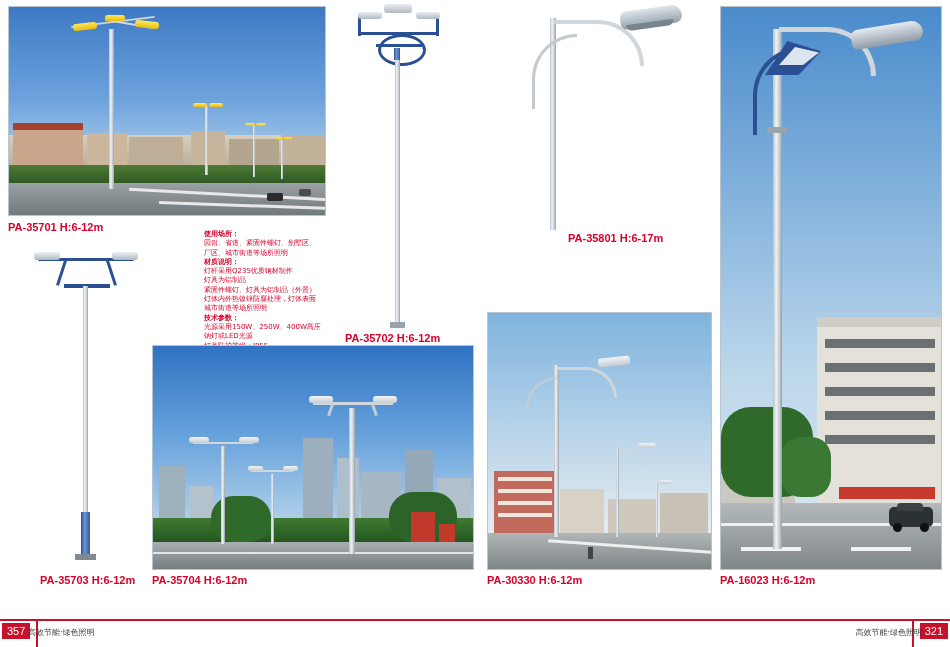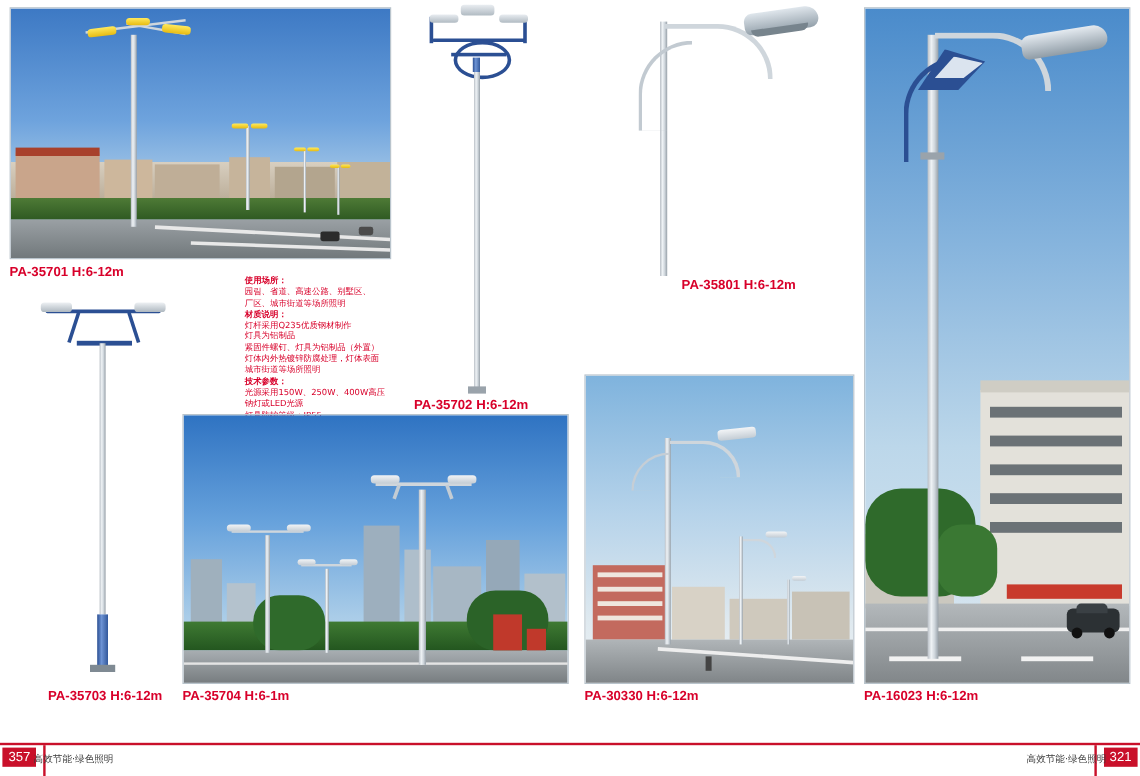--- a/index.html
+++ b/index.html
@@ -96,21 +96,21 @@
     <div class="lampy" style="left:266px;top:130px;width:8px;height:3px;"></div>
     <div class="lampy" style="left:275px;top:130px;width:8px;height:3px;"></div>
 
     <div style="position:absolute;left:258px;top:186px;width:16px;height:8px;background:#2b2b2b;border-radius:2px;"></div>
     <div style="position:absolute;left:290px;top:182px;width:12px;height:7px;background:#4b4b4b;border-radius:2px;"></div>
   </div>
   <div class="caption" style="left:8px;top:221px;">PA-35701 H:6-12m</div>
 
   <div class="specblock" style="left:204px;top:230px;">
     <div class="hd">使用场所：</div>
-    <div>园림、省道、高速公路、别墅区、</div>
+    <div>园림、省道、紧固件螺钉、别墅区、</div>
     <div>厂区、城市街道等场所照明</div>
     <div class="hd">材质说明：</div>
     <div>灯杆采用Q235优质钢材制作</div>
     <div>灯具为铝制品</div>
     <div>紧固件螺钉、灯具为铝制品（外置）</div>
     <div>灯体内外热镀锌防腐处理，灯体表面</div>
     <div>城市街道等场所照明</div>
     <div class="hd">技术参数：</div>
     <div>光源采用150W、250W、400W高压</div>
     <div>钠灯或LED光源</div>
@@ -177,31 +177,31 @@
     <div class="lamp" style="left:36px;top:91px;width:20px;height:6px;"></div>
     <div class="lamp" style="left:86px;top:91px;width:20px;height:6px;"></div>
     <div class="pole" style="left:118px;top:128px;width:3px;height:70px;"></div>
     <div style="position:absolute;left:98px;top:124px;width:42px;height:2px;background:#cfd6dc;"></div>
     <div class="lamp" style="left:95px;top:120px;width:15px;height:5px;"></div>
     <div class="lamp" style="left:130px;top:120px;width:15px;height:5px;"></div>
 
     <div style="position:absolute;left:258px;top:166px;width:24px;height:30px;background:#c0392b;"></div>
     <div style="position:absolute;left:286px;top:178px;width:16px;height:18px;background:#c0392b;"></div>
   </div>
-  <div class="caption" style="left:152px;top:574px;">PA-35704 H:6-1m</div>
+  <div class="caption" style="left:152px;top:574px;">PA-35704 H:6-12m</div>
 
   <div style="position:absolute;left:510px;top:0px;width:190px;height:230px;">
     <div class="pole" style="left:40px;top:18px;width:6px;height:212px;"></div>
 
     <div style="position:absolute;left:44px;top:20px;width:86px;height:42px;border-top:4px solid #cfd6dc;border-right:4px solid #cfd6dc;border-radius:0 90px 0 0;"></div>
     <div style="position:absolute;left:22px;top:34px;width:42px;height:72px;border-top:3px solid #c2cad1;border-left:3px solid #c2cad1;border-radius:70px 0 0 0;"></div>
     <div style="position:absolute;left:110px;top:8px;width:62px;height:18px;background:linear-gradient(to bottom,#dfe6ec,#93a0aa);border-radius:9px 14px 10px 8px;transform:rotate(-8deg);"></div>
     <div style="position:absolute;left:116px;top:22px;width:48px;height:6px;background:#77848d;border-radius:0 0 8px 8px;transform:rotate(-8deg);"></div>
   </div>
-  <div class="caption" style="left:568px;top:232px;">PA-35801 H:6-12m</div>
+  <div class="caption" style="left:568px;top:232px;">PA-35801 H:6-17m</div>
 
   <div class="photo" style="left:487px;top:312px;width:225px;height:258px;">
     <div class="sky" style="background:linear-gradient(to bottom,#7fb3dd 0%,#b6d3ea 45%,#dfe9ef 80%,#eef3f6 100%);"></div>
 
     <div style="position:absolute;left:6px;top:158px;width:62px;height:62px;background:#c36a5e;"></div>
     <div style="position:absolute;left:10px;top:164px;width:54px;height:4px;background:#efe6de;"></div>
     <div style="position:absolute;left:10px;top:176px;width:54px;height:4px;background:#efe6de;"></div>
     <div style="position:absolute;left:10px;top:188px;width:54px;height:4px;background:#efe6de;"></div>
     <div style="position:absolute;left:10px;top:200px;width:54px;height:4px;background:#efe6de;"></div>
     <div style="position:absolute;left:72px;top:176px;width:44px;height:44px;background:#d8d2c6;"></div>

